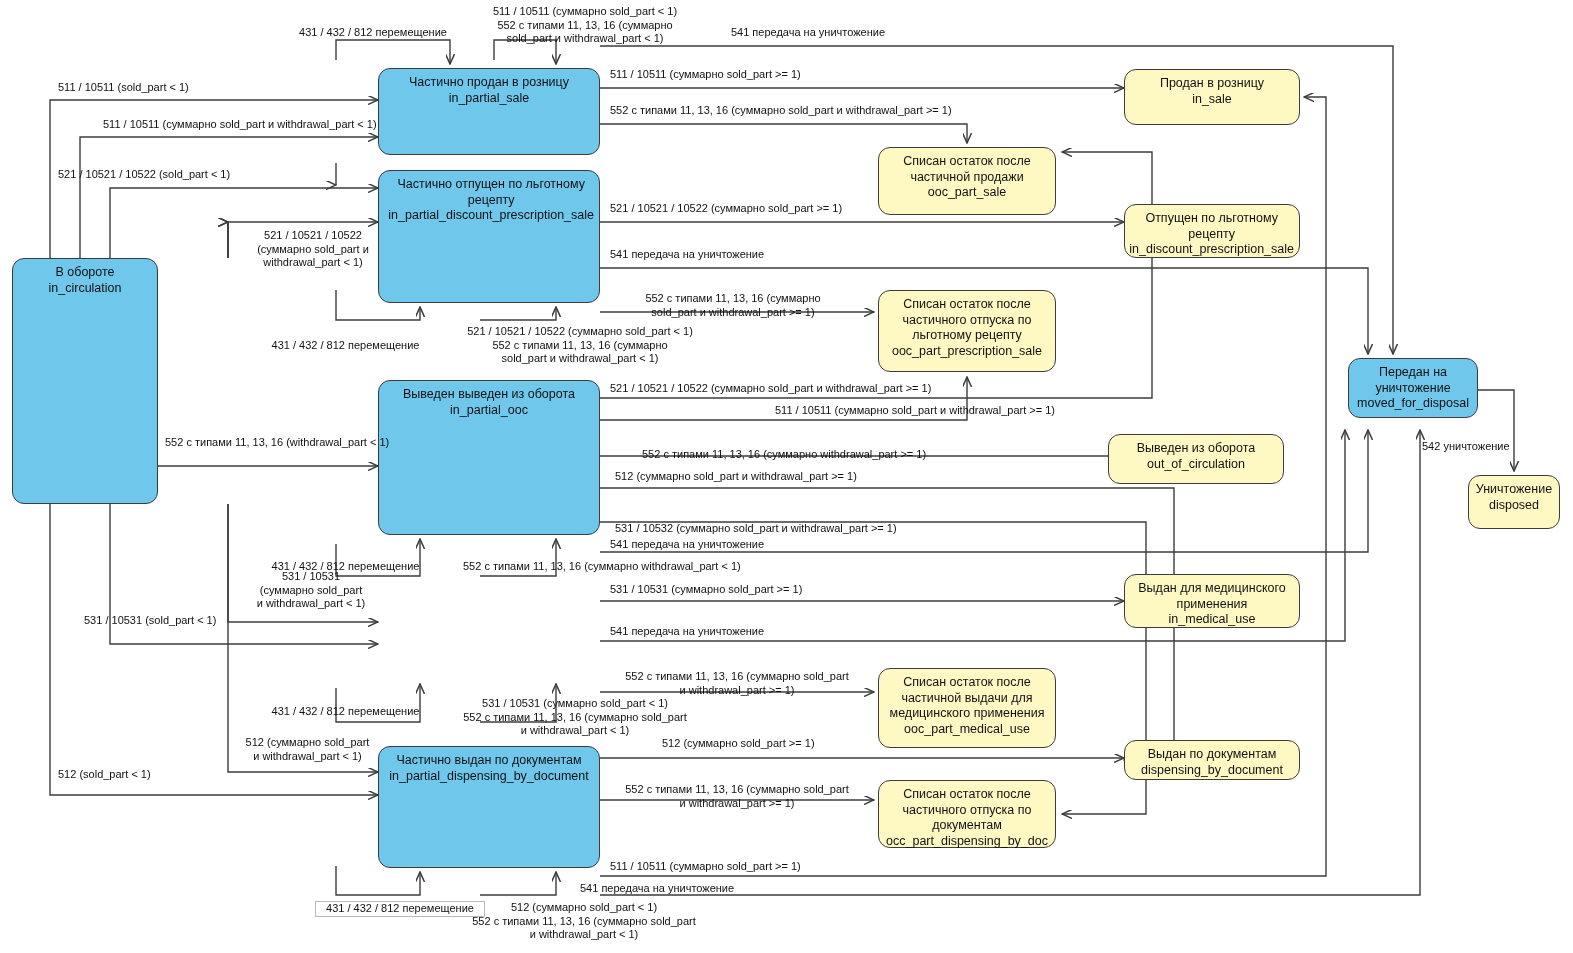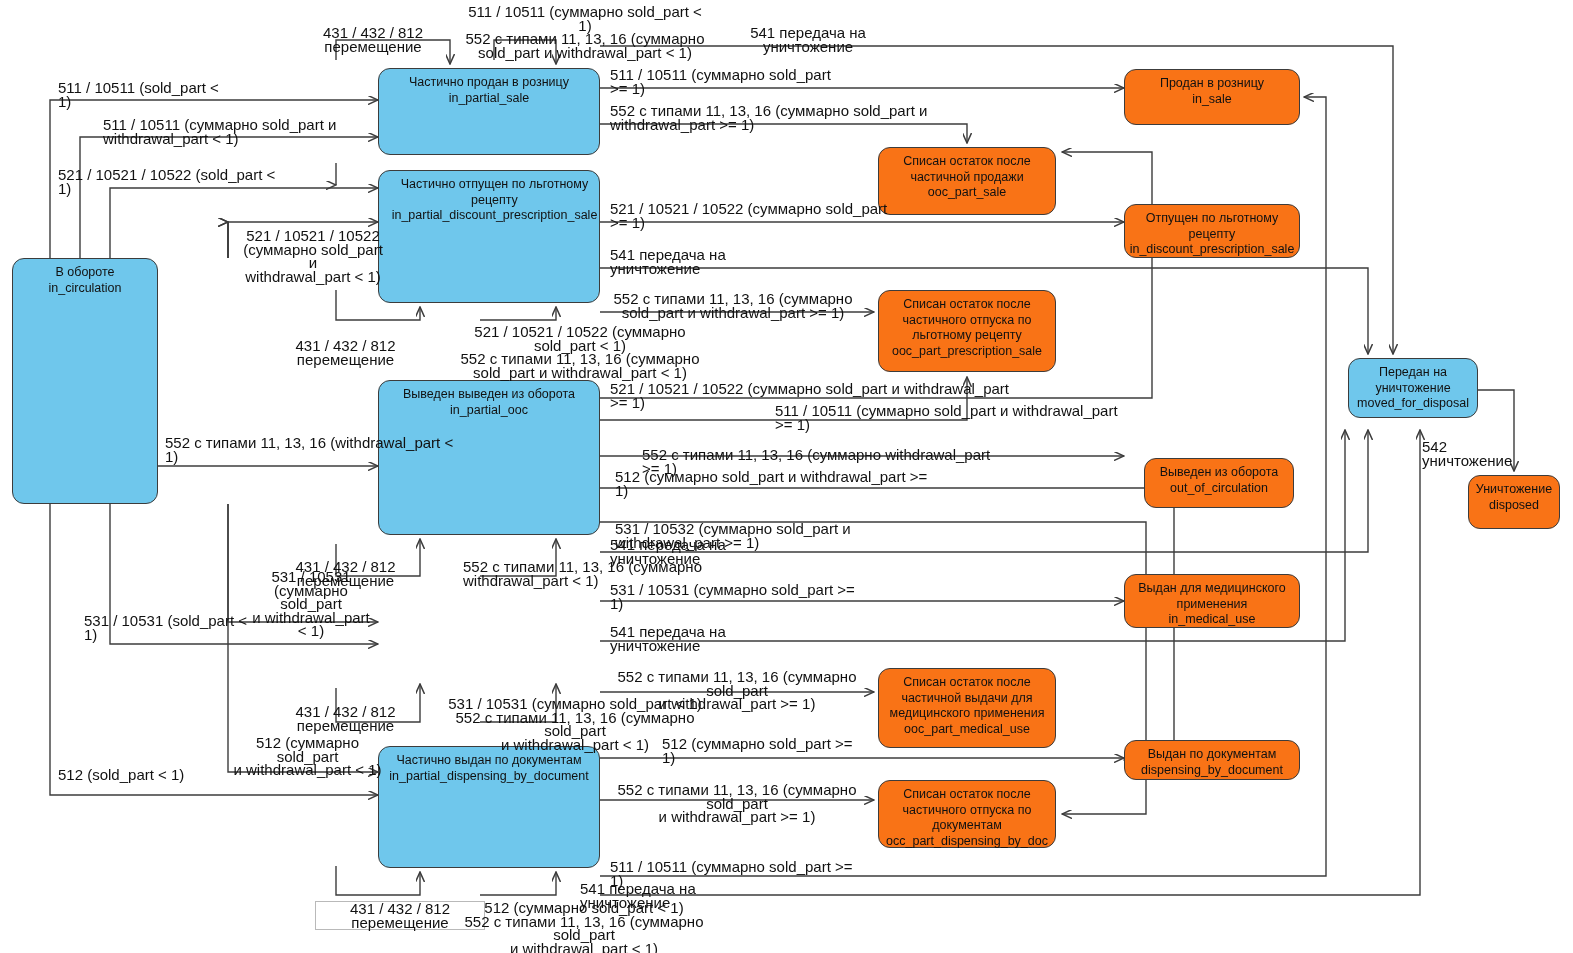--- a/index.html
+++ b/index.html
@@ -1,25 +1,25 @@
 <!DOCTYPE html>
 <html><head>
 <meta charset="utf-8">
 <style>
   html,body{margin:0;padding:0;background:#ffffff;}
   body{font-family:"Liberation Sans","DejaVu Sans",sans-serif;}
   #canvas{position:relative;width:1573px;height:953px;background:#fff;overflow:hidden;}
   svg.edges{position:absolute;left:0;top:0;width:1573px;height:953px;pointer-events:none;}
   .node{position:absolute;box-sizing:border-box;border:1.6px solid #3c3c3c;border-radius:12px;
-        display:flex;align-items:flex-start;justify-content:center;text-align:center;
+        display:flex;align-items:flex-start;justify-content:flex-end;text-align:center;
         padding-top:6px;font-size:12.5px;line-height:15.5px;color:#111;}
   .node.blue{background:#6fc7ec;}
-  .node.green{background:#f97316;}
+  .node.green{background:#fef9c3;}
   .node .lbl{white-space:pre-line;display:block;width:100%;padding:0 5px;}
-  .elabel{position:absolute;font-size:15px;line-height:13.5px;color:#111;white-space:pre-line;}
+  .elabel{position:absolute;font-size:11px;line-height:13.5px;color:#111;white-space:pre-line;}
   .elabel.c{text-align:center;}
   .elabel.l{text-align:left;}
   .elabel.boxed{border:1px solid #b9b9b9;background:#fff;padding:0 4px;}
 </style>
 </head>
 <body>
 
 <div id="canvas">
 
   <svg class="edges" viewBox="0 0 1573 953">
@@ -139,21 +139,21 @@
 ooc_part_sale</span>
   </div>
   <div class="node green" style="left:1124px;top:204px;width:176px;height:54px;">
     <span class="lbl">Отпущен по льготному рецепту
 in_discount_prescription_sale</span>
   </div>
   <div class="node green" style="left:878px;top:290px;width:178px;height:82px;">
     <span class="lbl">Списан остаток после частичного отпуска по льготному рецепту
 ooc_part_prescription_sale</span>
   </div>
-  <div class="node green" style="left:1144px;top:434px;width:150px;height:50px;margin-top:24px;">
+  <div class="node green" style="left:1108px;top:434px;width:176px;height:50px;">
     <span class="lbl">Выведен из оборота
 out_of_circulation</span>
   </div>
   <div class="node green" style="left:1468px;top:475px;width:92px;height:54px;">
     <span class="lbl">Уничтожение
 disposed</span>
   </div>
   <div class="node green" style="left:1124px;top:574px;width:176px;height:54px;">
     <span class="lbl">Выдан для медицинского применения
 in_medical_use</span>

